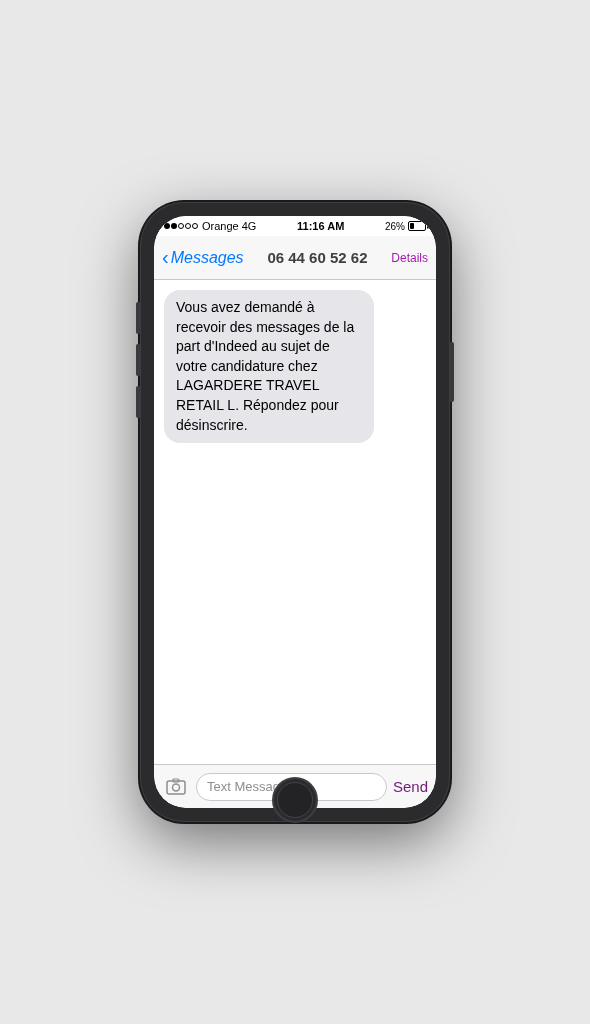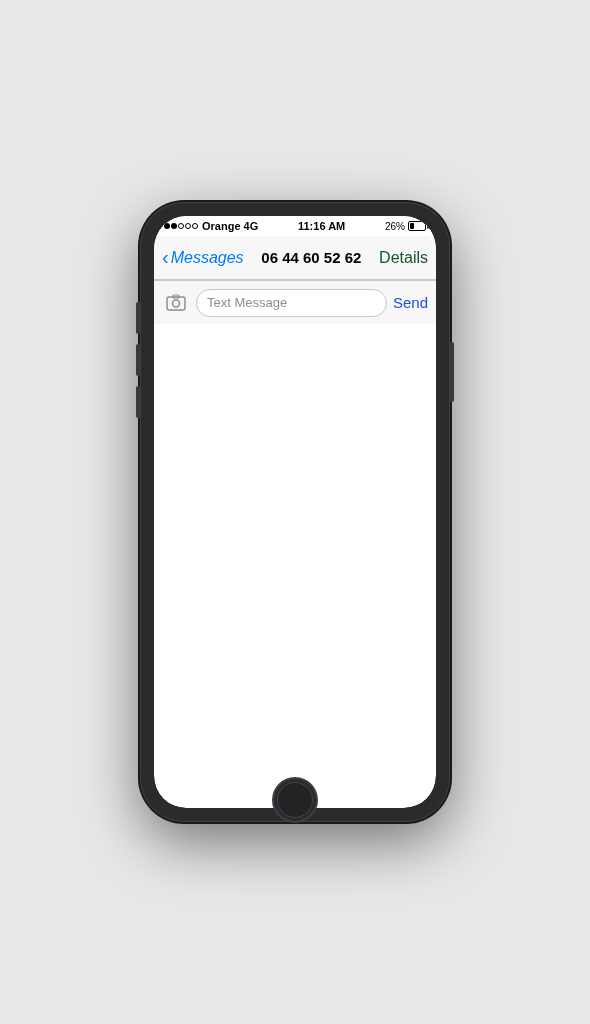--- a/index.html
+++ b/index.html
@@ -119,21 +119,20 @@
       padding: 0 10px;
       font-size: 11px;
       font-weight: 500;
       flex-shrink: 0;
     }
 
     .status-left {
       display: flex;
       align-items: center;
       gap: 2px;
-      font-weight: bold;
     }
 
     .signal-dots {
       display: flex;
       align-items: center;
       gap: 1px;
       margin-right: 2px;
     }
 
     .signal-dot {
@@ -218,27 +217,27 @@
     }
 
     .nav-back-text {
       font-size: 16px;
       font-style: italic;
     }
 
     .nav-title {
       font-size: 15px;
       font-weight: 600;
-      color: #000000;
+      color: #404040;
       text-align: center;
     }
 
     .nav-details {
-      color: #14532d;
-      font-size: 16px;
+      color: #a21caf;
+      font-size: 12px;
     }
 
     
     .message-area {
       flex: 1;
       background: #fff;
       padding: 10px;
       overflow-y: auto;
       display: flex;
       flex-direction: column;
@@ -283,21 +282,21 @@
       border-radius: 14px;
       background: #fff;
       padding: 0 10px;
       font-size: 13px;
       color: #8e8e93;
       display: flex;
       align-items: center;
     }
 
     .send-btn {
-      color: #1d4ed8;
+      color: #701a75;
       font-size: 15px;
       font-weight: 500;
     }
   </style>
 </head>
 <body>
 
 <div class="phone-outer">
   <div class="phone-camera"></div>
   <div class="phone-home">
@@ -331,20 +330,25 @@
         <div class="nav-back">
           <span class="nav-back-chevron">‹</span>
           <span class="nav-back-text">Messages</span>
         </div>
         <div class="nav-title">06 44 60 52 62</div>
         <div class="nav-details">
           <span>Details</span>
         </div>
       </div>
 
+      <div class="message-area">
+        <div class="message-bubble">
+          <span>Vous avez demandé à recevoir des messages de la part d'Indeed au sujet de votre candidature chez LAGARDERE TRAVEL RETAIL L. Répondez pour désinscrire.</span>
+        </div>
+      </div>
 
       <div class="input-bar">
         <div class="camera-btn">
           <svg width="20" height="17" viewBox="0 0 20 17" fill="none" xmlns="http://www.w3.org/2000/svg">
             <rect x="1" y="3" width="18" height="13" rx="2" stroke="#8e8e93" stroke-width="1.5" fill="none"></rect>
             <circle cx="10" cy="9.5" r="3.5" stroke="#8e8e93" stroke-width="1.5" fill="none"></circle>
             <rect x="7" y="1" width="6" height="3" rx="1" stroke="#8e8e93" stroke-width="1.2" fill="none"></rect>
           </svg>
         </div>
         <div class="text-input-field">

